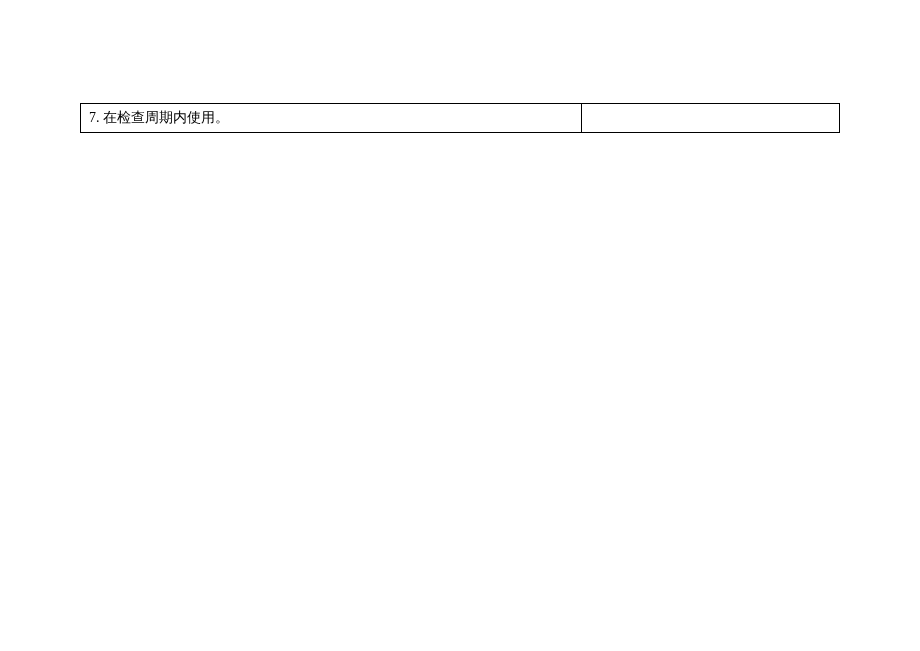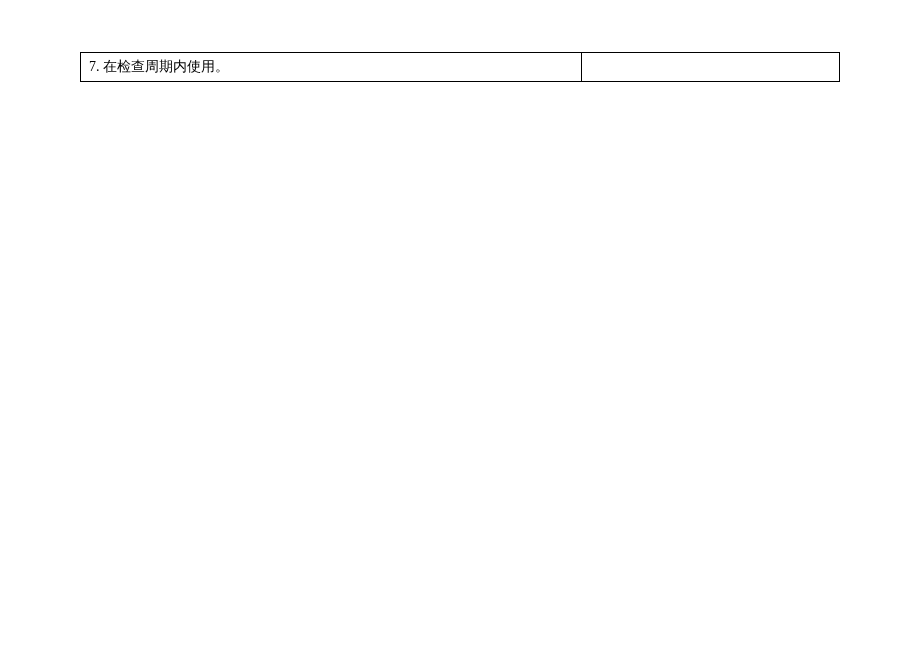--- a/index.html
+++ b/index.html
@@ -9,21 +9,21 @@
     }
     body {
       width: 920px;
       height: 651px;
       background: #ffffff;
       font-family: "SimSun", "宋体", serif;
       font-size: 14px;
       color: #000000;
     }
     .page-container {
-      padding-top: 52px;
+      padding-top: 103px;
       padding-left: 80px;
       padding-right: 80px;
     }
     table {
       width: 100%;
       border-collapse: collapse;
       table-layout: fixed;
     }
     td {
       border: 1px solid #000000;

